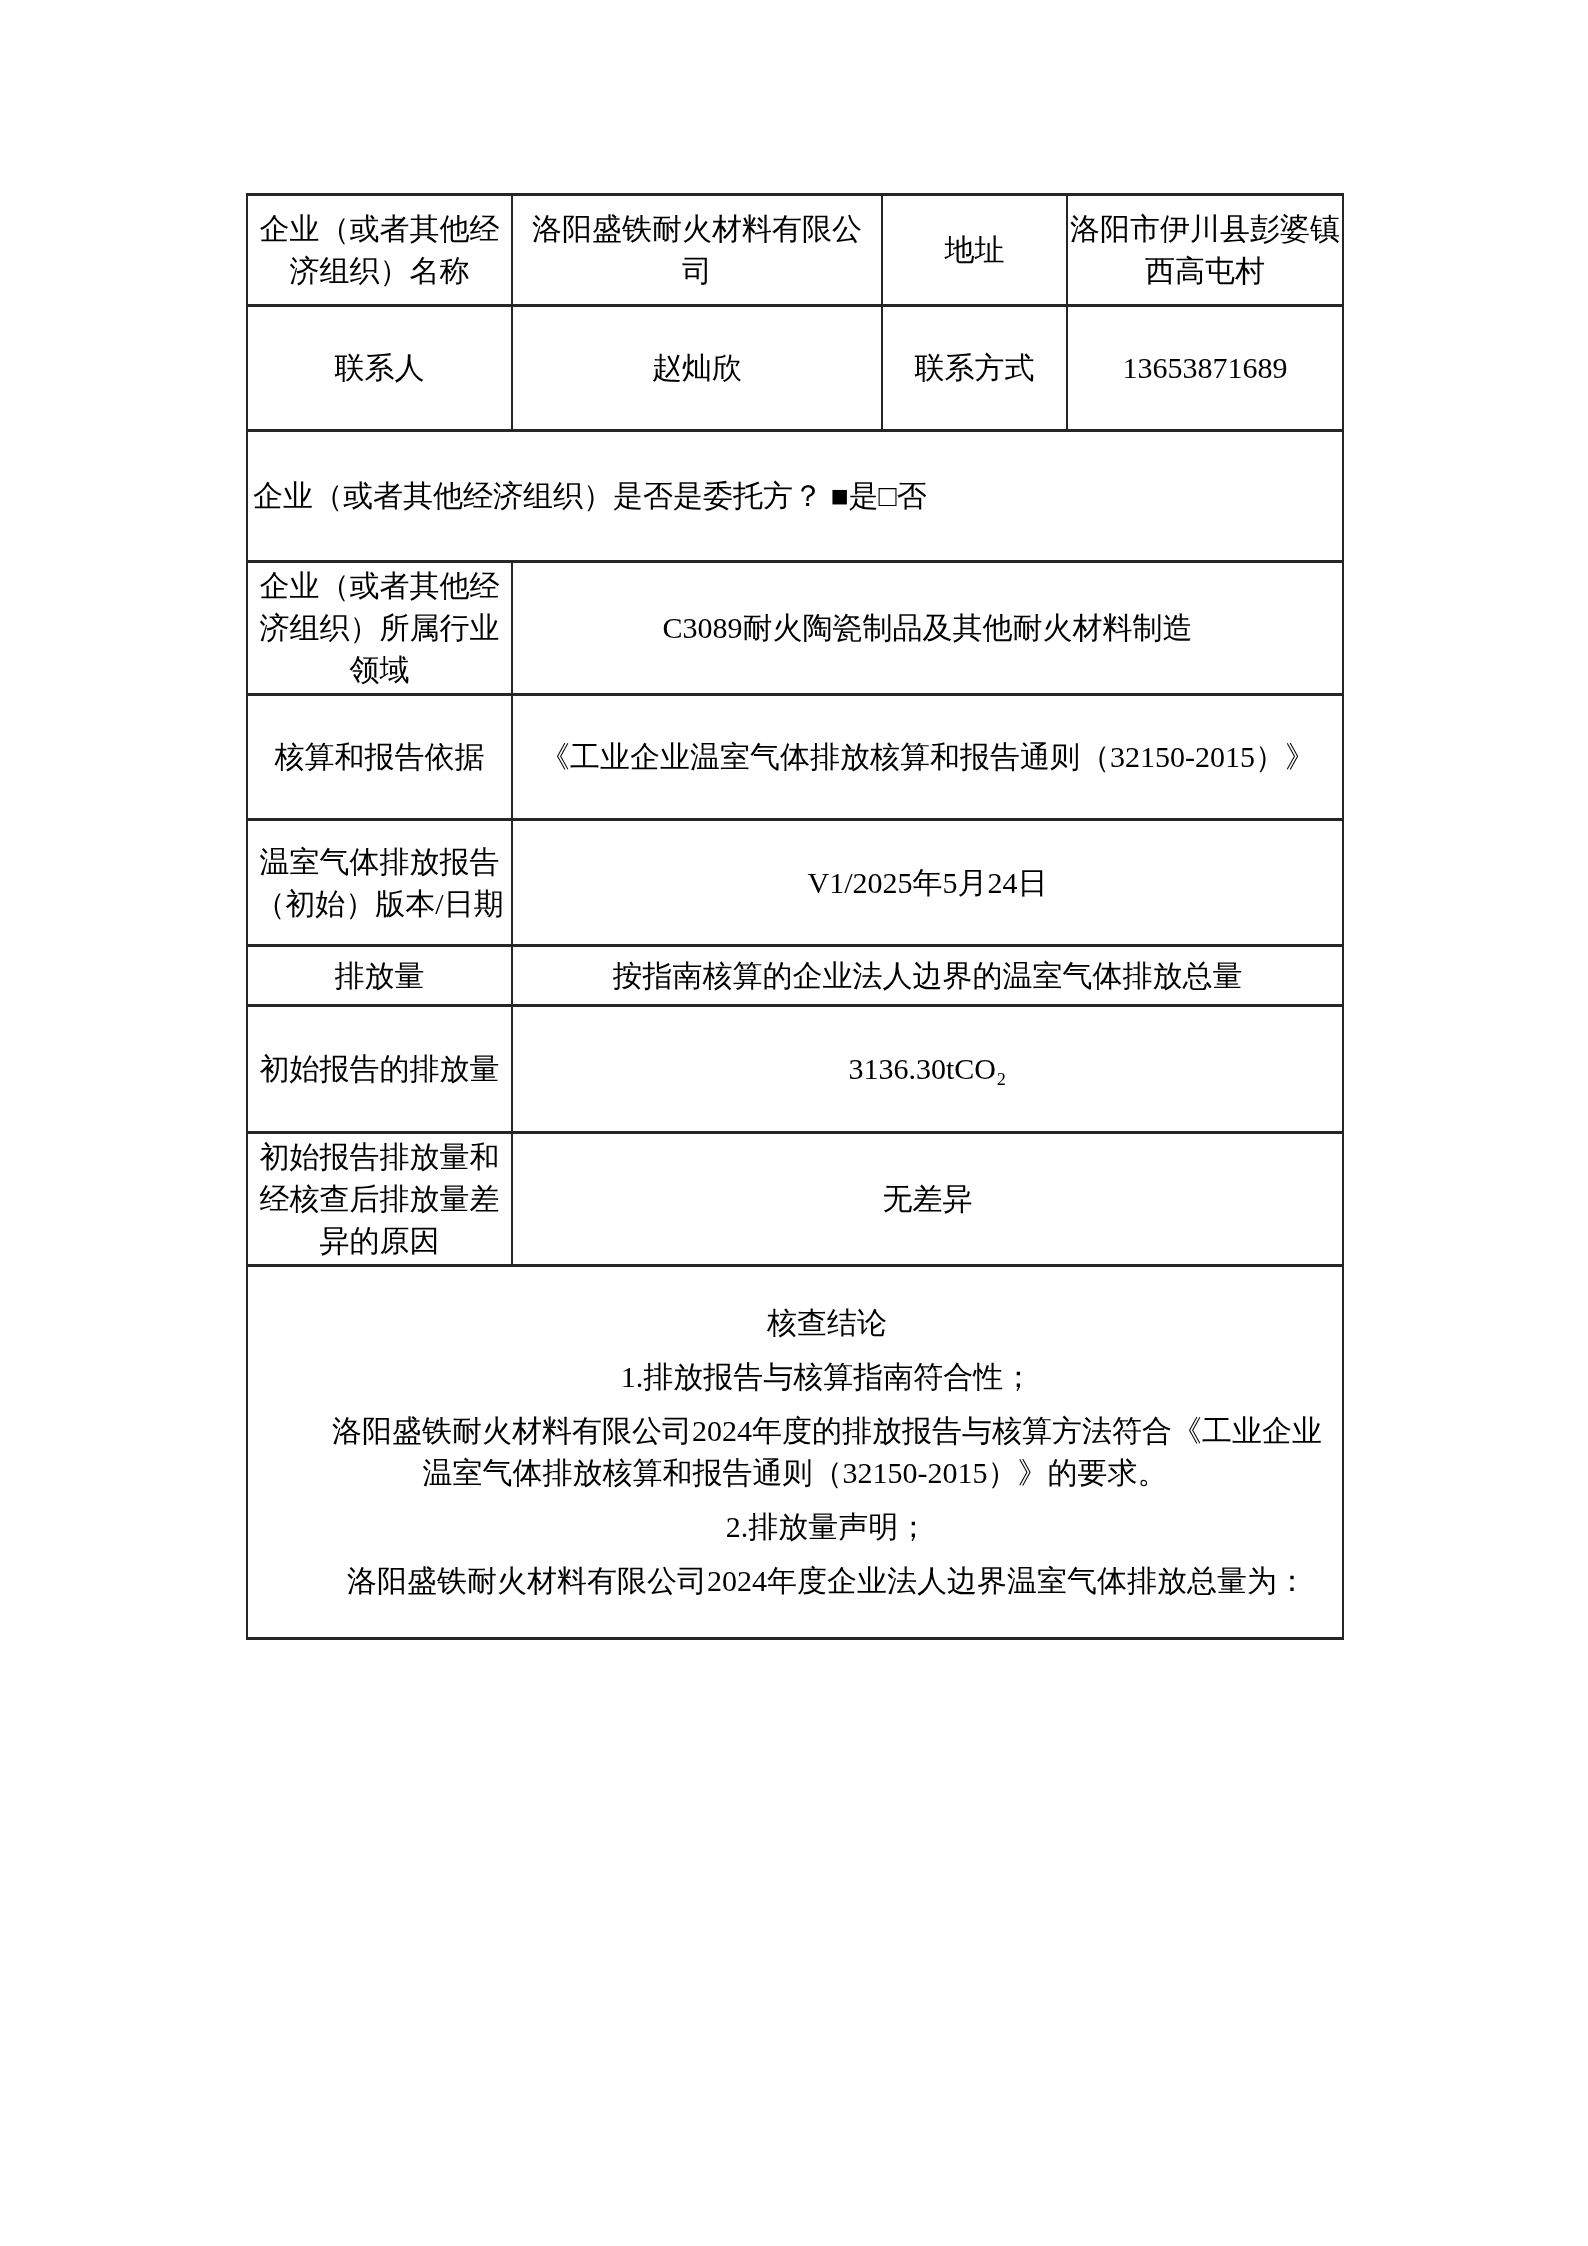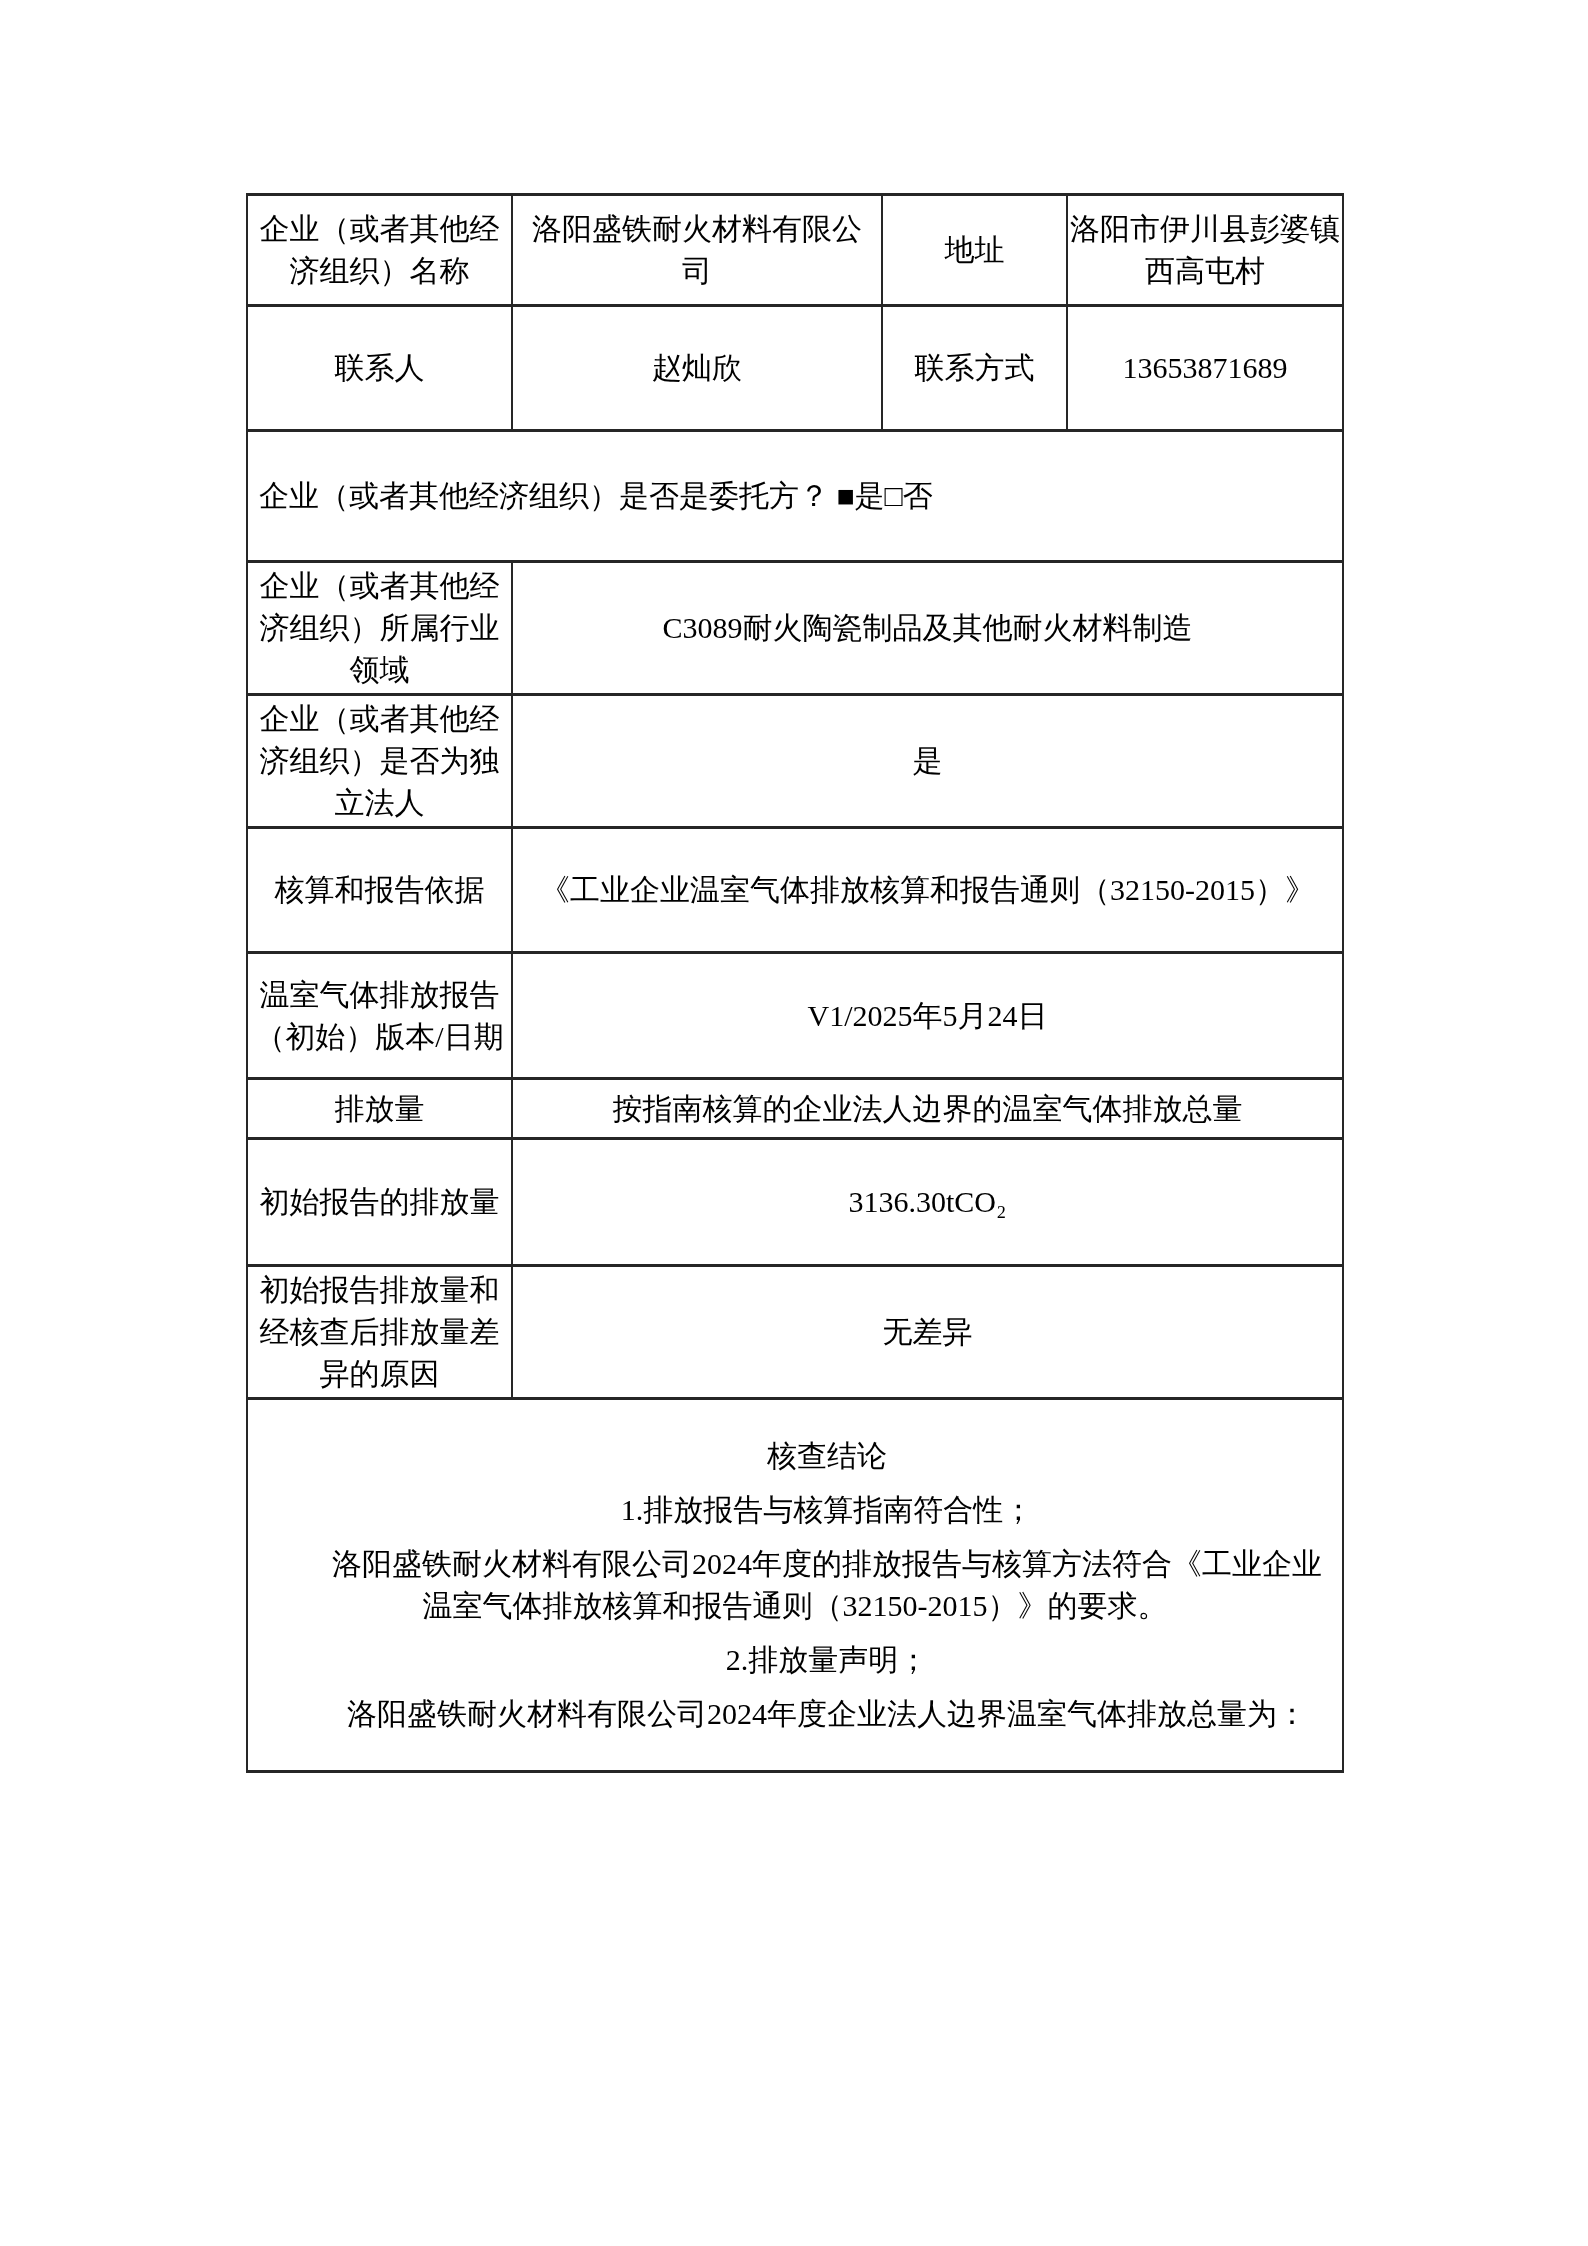--- a/index.html
+++ b/index.html
@@ -28,21 +28,21 @@
     border-bottom-width: 3px;
     font-size: 30px;
     line-height: 42px;
     text-align: center;
     vertical-align: middle;
     padding: 2px;
     overflow: hidden;
     word-break: break-all;
   }
   table.doc-table td.c2 { padding-left: 8px; padding-right: 8px; border-radius: 17px; }
-  table.doc-table td.left { text-align: left; padding-left: 11px; }
+  table.doc-table td.left { text-align: left; padding-left: 5px; }
   tr.h-r1  { height: 111px; }
   tr.h-r2  { height: 125px; }
   tr.h-r3  { height: 131px; }
   tr.h-r4  { height: 127px; }
   tr.h-r5  { height: 127px; }
   tr.h-r6  { height: 125px; }
   tr.h-r7  { height: 126px; }
   tr.h-r8  { height: 130px; }
   tr.h-r9  { height: 60px;  }
   tr.h-r10 { height: 127px; }
@@ -90,24 +90,20 @@
 
   <tr class="h-r3">
     <td class="left" colspan="4">企业（或者其他经济组织）是否是委托方？ ■是□否</td>
   </tr>
 
   <tr class="h-r4">
     <td>企业（或者其他经济组织）所属行业领域</td>
     <td class="c2" colspan="3">C3089耐火陶瓷制品及其他耐火材料制造</td>
   </tr>
 
-  <tr class="h-r5">
-    <td>企业（或者其他经济组织）是否为独立法人</td>
-    <td class="c2" colspan="3">是</td>
-  </tr>
 
   <tr class="h-r6">
     <td>核算和报告依据</td>
     <td class="c2" colspan="3">《工业企业温室气体排放核算和报告通则（32150-2015）》</td>
   </tr>
 
   <tr class="h-r7">
     <td>温室气体排放报告（初始）版本/日期</td>
     <td class="c2" colspan="3">V1/2025年5月24日</td>
   </tr>

